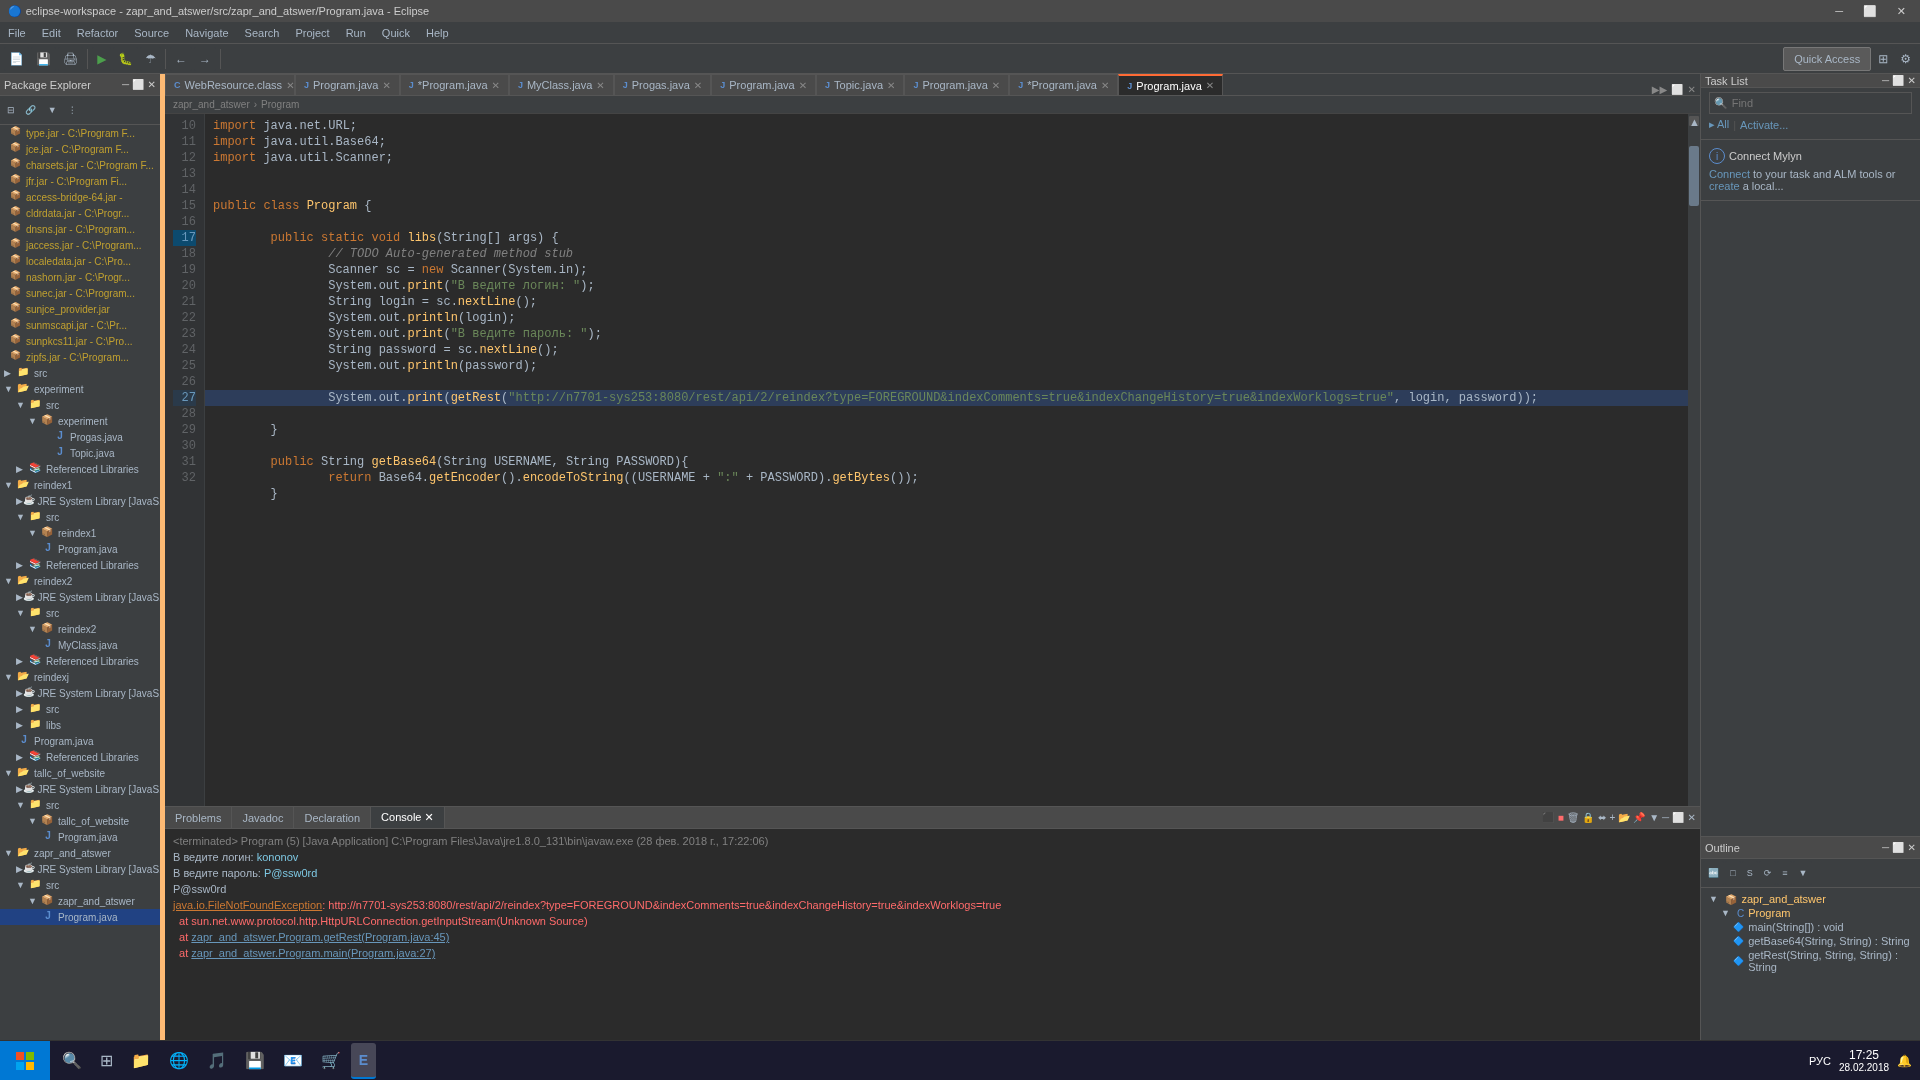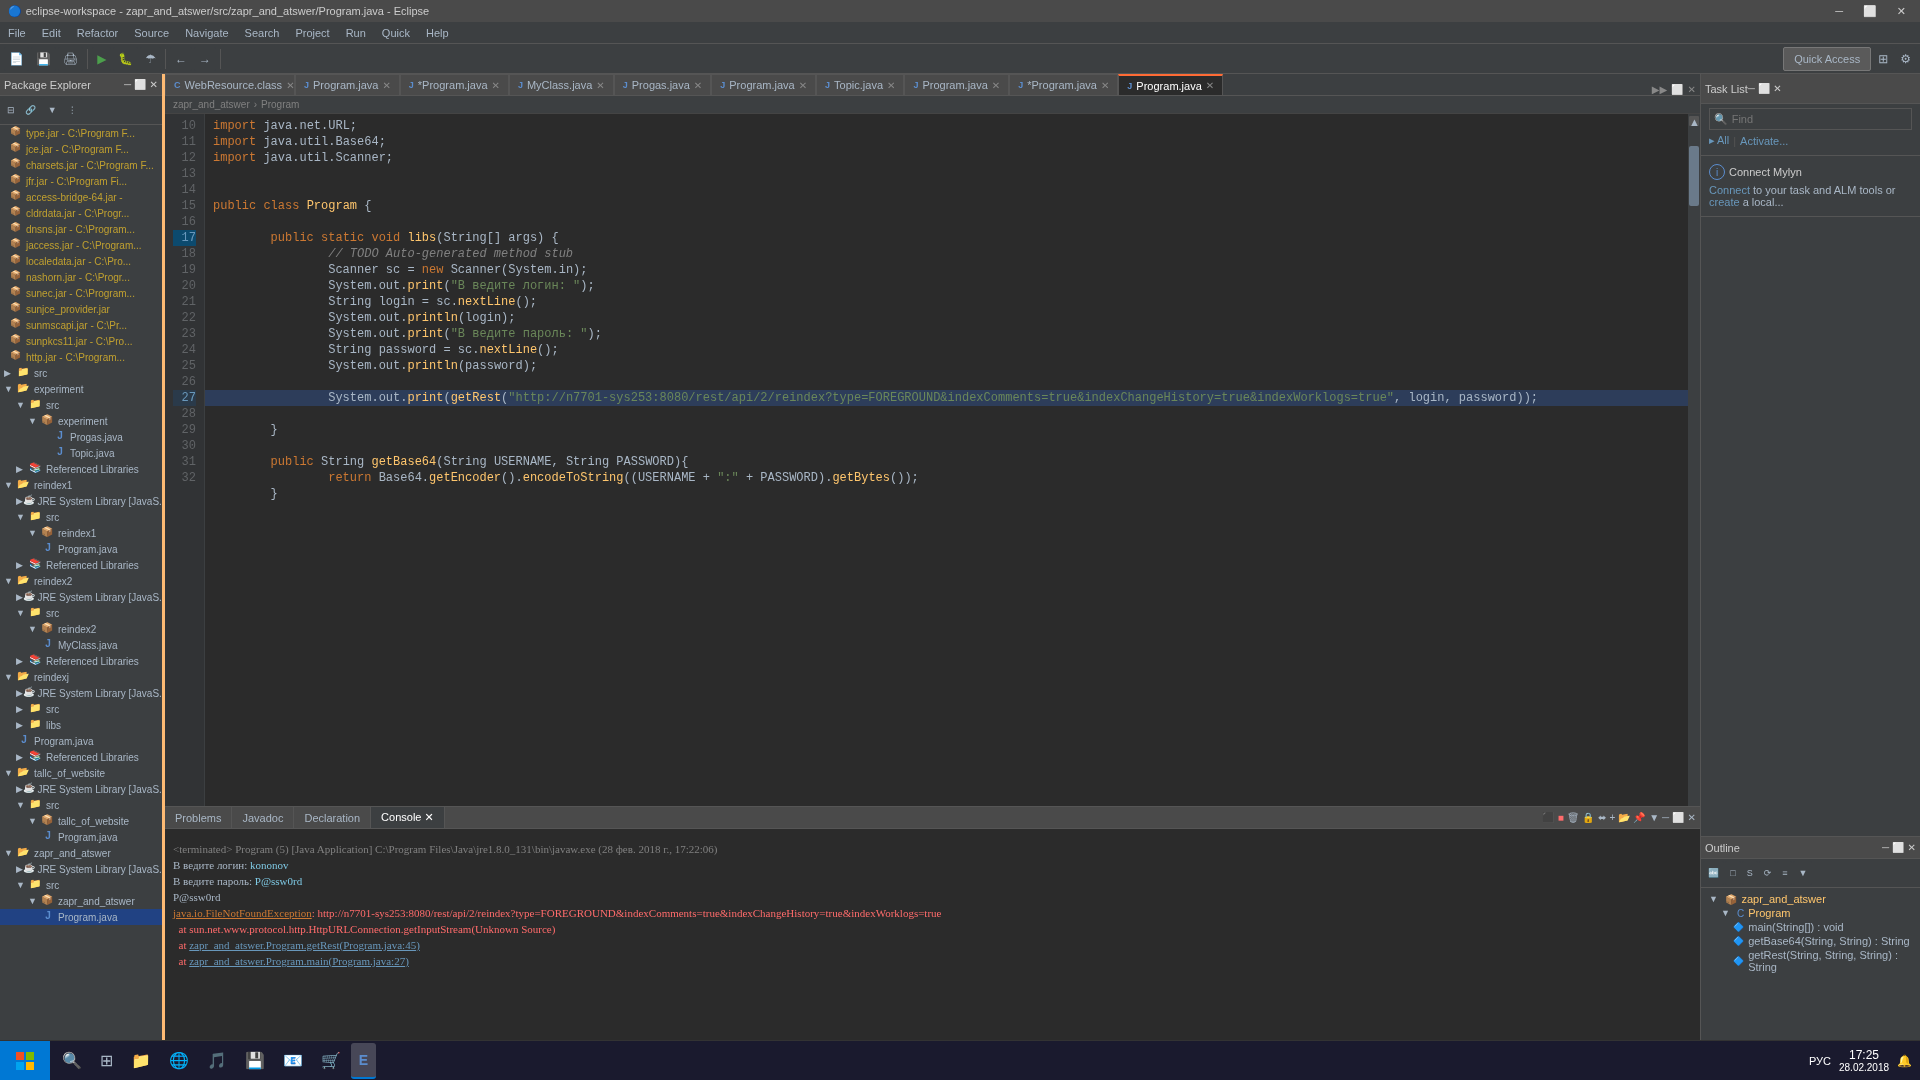--- a/index.html
+++ b/index.html
@@ -20,21 +20,21 @@
     .toolbar-btn { background: #3c3f41; border: 1px solid transparent; color: #a9b7c6; padding: 2px 4px; cursor: pointer; font-size: 12px; border-radius: 2px; height: 24px; display: flex; align-items: center; }
     .toolbar-separator { width: 1px; background: #555; height: 20px; margin: 0 2px; }
     
     
     #main-layout { display: flex; height: calc(1080px - 22px - 22px - 30px - 24px); }
     
     
     #status-bar { background: #3c3f41; height: 24px; display: flex; align-items: center; border-top: 1px solid #555; padding: 0 8px; gap: 16px; font-size: 11px; color: #a9b7c6; }
     
     
-    #package-explorer { width: 165px; background: #3c3f41; border-right: 3px solid #fdba74; display: flex; flex-direction: column; overflow: hidden; }
+    #package-explorer { width: 165px; background: #3c3f41; border-right: 5px solid #fdba74; display: flex; flex-direction: column; overflow: hidden; }
     #pe-header { background: #4a4a4a; height: 22px; display: flex; align-items: center; justify-content: space-between; padding: 0 4px; border-bottom: 1px solid #555; font-size: 11px; color: #cccccc; }
     #pe-toolbar { display: flex; align-items: center; padding: 2px; border-bottom: 1px solid #555; gap: 1px; }
     #pe-tree { flex: 1; overflow-y: auto; overflow-x: hidden; font-size: 11px; }
     #pe-tree::-webkit-scrollbar { width: 8px; }
     #pe-tree::-webkit-scrollbar-track { background: #3c3f41; }
     #pe-tree::-webkit-scrollbar-thumb { background: #555; }
     
     .tree-item { display: flex; align-items: center; padding: 1px 0; cursor: pointer; white-space: nowrap; }
     .tree-item.selected { background: #214283; }
     .tree-arrow { display: inline-block; width: 12px; font-size: 9px; color: #a9b7c6; }
@@ -65,34 +65,34 @@
     .code-string { color: #6a8759; }
     .code-comment { color: #808080; font-style: italic; }
     .code-method { color: #ffc66d; }
     .code-highlight-line { background: #2d3d5a; display: block; margin: 0 -8px; padding: 0 8px; }
     
     
     #bottom-panel { height: 250px; background: #3c3f41; border-top: 1px solid #555; display: flex; flex-direction: column; }
     #bottom-tabs { background: #4a4a4a; height: 22px; display: flex; align-items: center; border-bottom: 1px solid #555; }
     .bottom-tab { padding: 2px 10px; cursor: pointer; font-size: 11px; color: #a9b7c6; border-right: 1px solid #555; height: 100%; display: flex; align-items: center; }
     .bottom-tab.active { background: #3c3f41; color: #ffffff; }
-    #console-content { flex: 1; background: #2b2b2b; padding: 12px 8px; font-family: Liberation Serif, serif; font-size: 11px; overflow-y: auto; line-height: 16px; }
+    #console-content { flex: 1; background: #2b2b2b; padding: 4px 8px; font-family: Liberation Sans, sans-serif; font-size: 11px; overflow-y: auto; line-height: 16px; }
     #console-content::-webkit-scrollbar { width: 8px; }
     #console-content::-webkit-scrollbar-track { background: #3c3f41; }
     #console-content::-webkit-scrollbar-thumb { background: #555; }
     .console-terminated { color: #808080; }
     .console-normal { color: #a9b7c6; }
     .console-error { color: #ff6b6b; }
     .console-exception { color: #cc7832; text-decoration: underline; cursor: pointer; }
     .console-link { color: #6897bb; text-decoration: underline; cursor: pointer; }
     
     
     #right-panel { width: 220px; background: #3c3f41; border-left: 1px solid #555; display: flex; flex-direction: column; }
     #right-panel-top { flex: 1; display: flex; flex-direction: column; }
-    #task-list-header { background: #4a4a4a; height: 30px; display: flex; align-items: center; justify-content: flex-start; padding: 0 4px; border-bottom: 1px solid #555; font-size: 11px; color: #cccccc; }
+    #task-list-header { background: #4a4a4a; height: 14px; display: flex; align-items: center; justify-content: space-between; padding: 0 4px; border-bottom: 1px solid #555; font-size: 11px; color: #cccccc; }
     #quick-access { padding: 4px 8px; border-bottom: 1px solid #555; }
     #search-bar { display: flex; align-items: center; background: #3c3f41; border: 1px solid #555; height: 22px; padding: 0 4px; gap: 4px; }
     #search-input { background: transparent; border: none; color: #a9b7c6; outline: none; flex: 1; font-size: 11px; }
     #filter-row { display: flex; align-items: center; gap: 4px; padding: 4px 0; font-size: 11px; }
     
     
     #outline-panel { background: #3c3f41; border-top: 1px solid #555; height: 220px; display: flex; flex-direction: column; }
     #outline-header { background: #4a4a4a; height: 22px; display: flex; align-items: center; justify-content: space-between; padding: 0 4px; border-bottom: 1px solid #555; font-size: 11px; color: #cccccc; }
     #outline-toolbar { display: flex; align-items: center; padding: 2px; border-bottom: 1px solid #555; gap: 1px; }
     #outline-content { flex: 1; overflow-y: auto; padding: 4px; font-size: 11px; }
@@ -229,21 +229,21 @@
       <div class="tree-item" style="padding-left:8px;">
         <span class="tree-icon jar-icon">📦</span>
         <span style="font-size:10px; color:#c0a030;">sunmscapi.jar - C:\Pr...</span>
       </div>
       <div class="tree-item" style="padding-left:8px;">
         <span class="tree-icon jar-icon">📦</span>
         <span style="font-size:10px; color:#c0a030;">sunpkcs11.jar - C:\Pro...</span>
       </div>
       <div class="tree-item" style="padding-left:8px;">
         <span class="tree-icon jar-icon">📦</span>
-        <span style="font-size:10px; color:#c0a030;">http.jar - C:\Program...</span>
+        <span style="font-size:10px; color:#c0a030;">zipfs.jar - C:\Program...</span>
       </div>
 
       <div class="tree-item" style="padding-left:4px;">
         <span class="tree-arrow">▶</span>
         <span class="tree-icon folder-icon">📁</span>
         <span style="font-size:10px;">src</span>
       </div>
 
       <div class="tree-item" style="padding-left:4px;">
         <span class="tree-arrow">▼</span>

